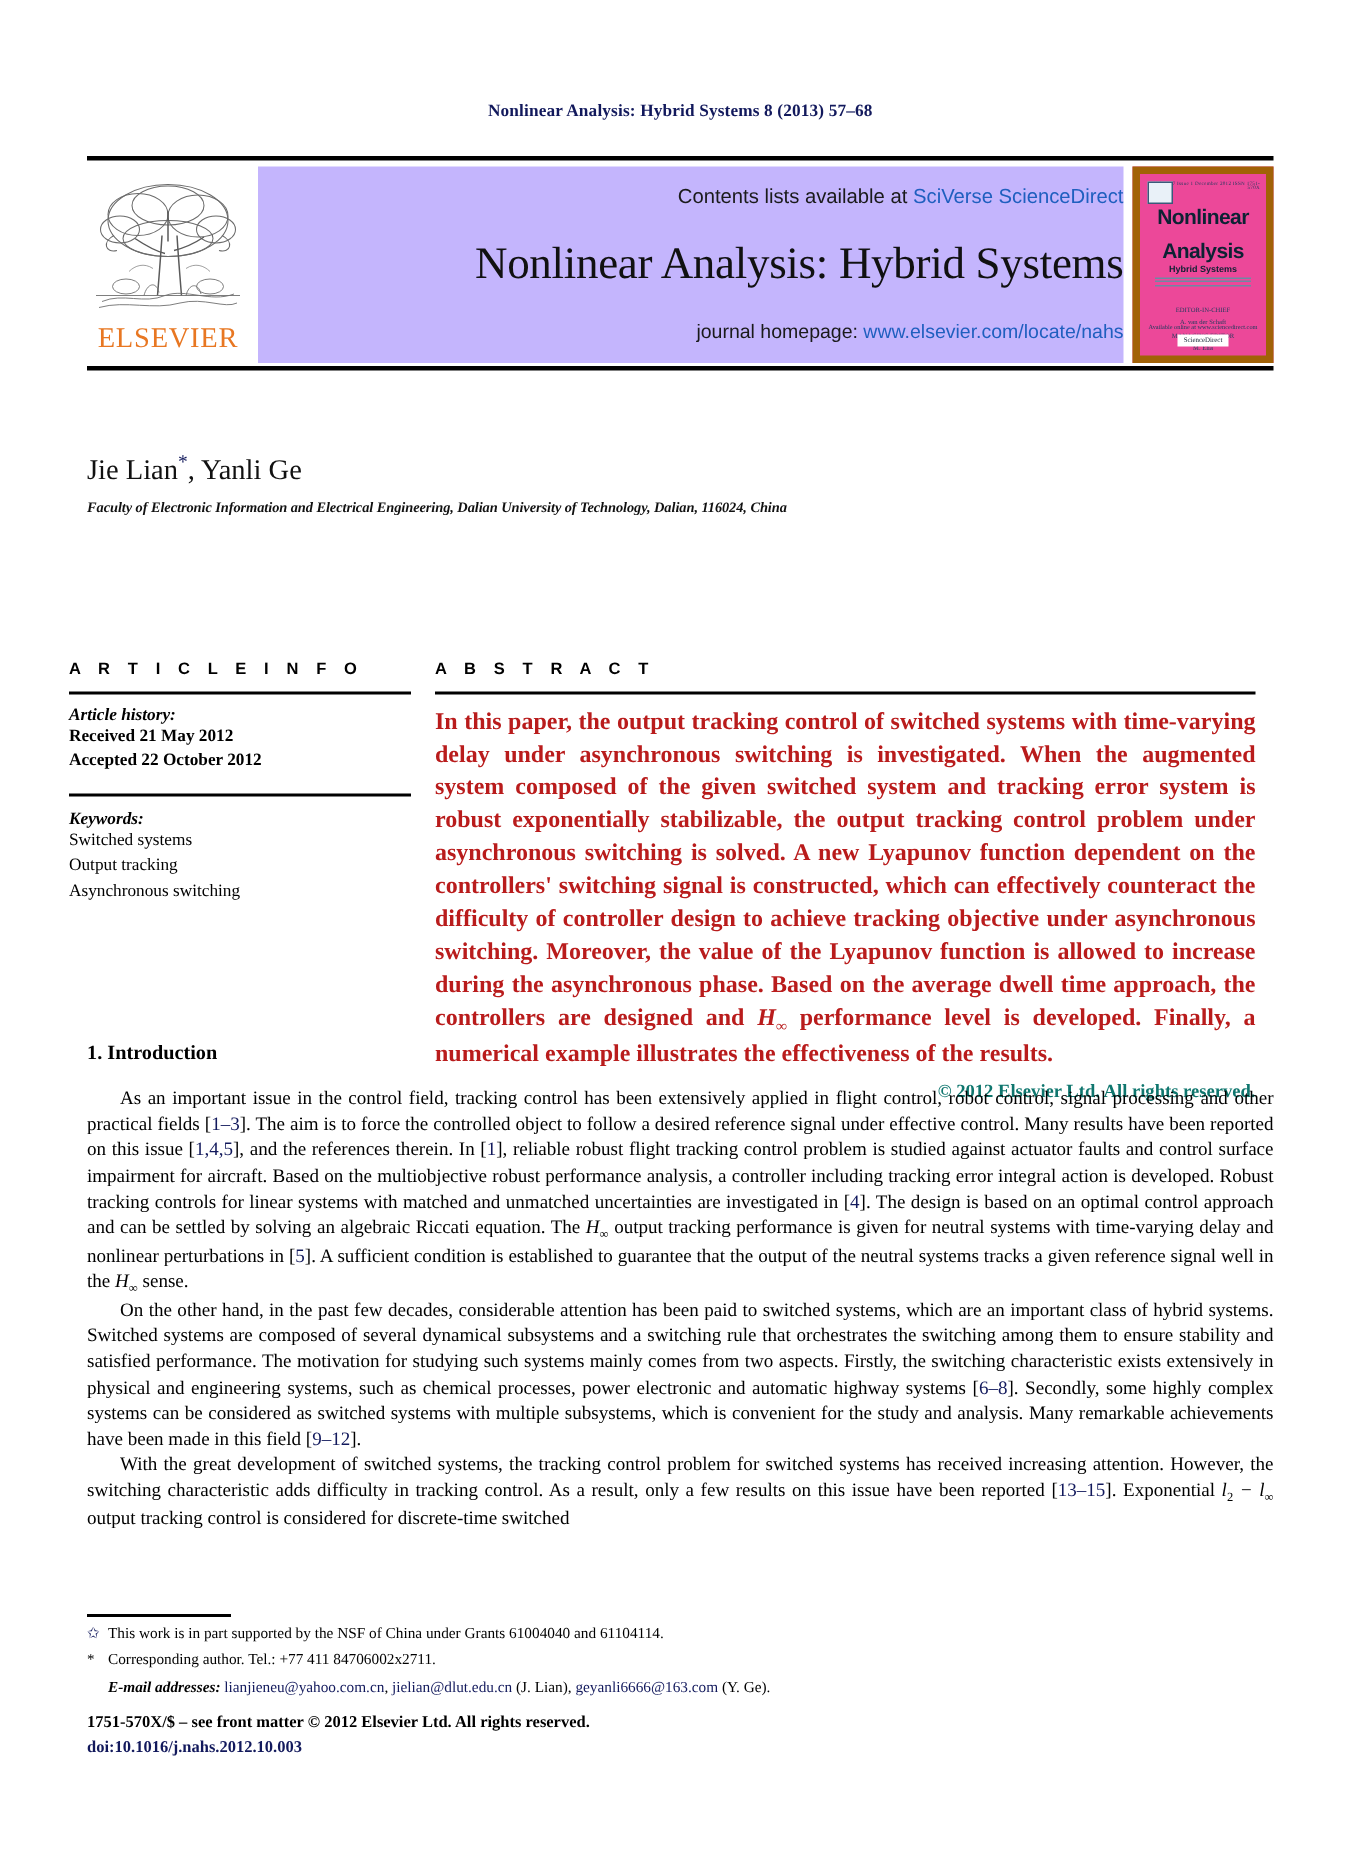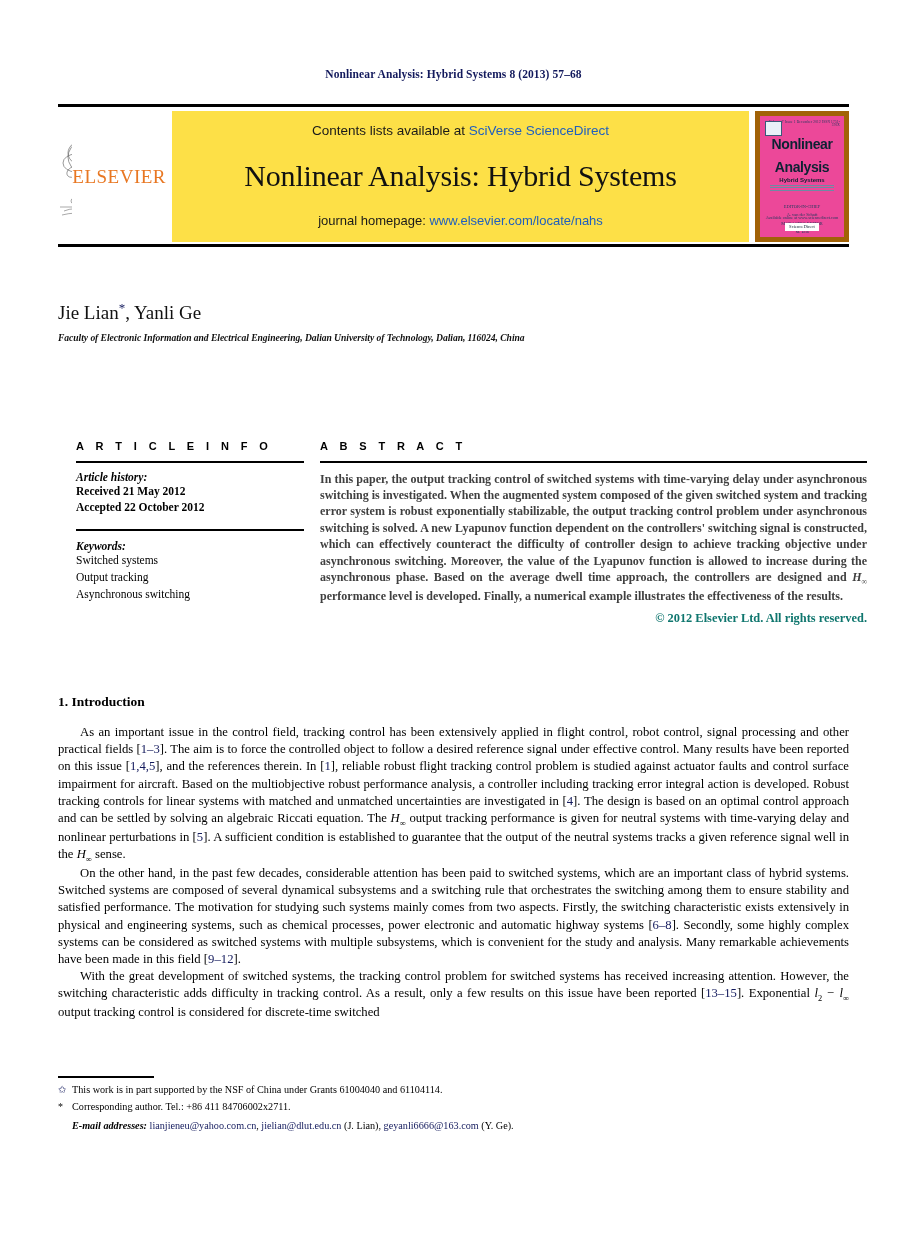--- a/index.html
+++ b/index.html
@@ -50,50 +50,50 @@
     position: relative;
     margin-top: 4px;
     height: 131px;
     display: flex;
     align-items: stretch;
   }
   .elsevier-logo {
     width: 108px;
     flex: 0 0 108px;
     display: flex;
-    flex-direction: row;
+    flex-direction: column;
     align-items: center;
-    justify-content: space-between;
+    justify-content: center;
     padding-bottom: 2px;
     box-sizing: border-box;
   }
   .tree-wrap {
     width: 100px;
     height: 98px;
     position: relative;
     overflow: hidden;
   }
   .elsevier-word {
     font-family: "Liberation Serif", serif;
     font-size: 19px;
     letter-spacing: 0.5px;
     color: #e87722;
     line-height: 1;
     margin-top: 1px;
   }
 
   .journal-band {
     flex: 1 1 auto;
-    background: #fde047;
+    background: #c4b5fd;
     margin-left: 6px;
     margin-right: 6px;
     display: flex;
     flex-direction: column;
     justify-content: space-between;
-    align-items: center;
+    align-items: flex-end;
     padding: 12px 0 14px 0;
     box-sizing: border-box;
   }
   .contents-line {
     font-family: "Liberation Sans", sans-serif;
     font-size: 13.5px;
     color: #1a1a1a;
   }
   .contents-line .sd {
     color: #1f5fbf;
@@ -245,21 +245,21 @@
     font-size: 9.6px;
     margin-top: 8px;
     color: #111;
     letter-spacing: -0.05px;
   }
 
   
   .info-abstract {
     position: absolute;
     top: 424px;
-    left: 76px;
+    left: 46px;
     width: 791px;
     display: flex;
     gap: 0;
   }
   .col-info {
     width: 244px;
     flex: 0 0 244px;
     padding-right: 16px;
     box-sizing: border-box;
   }
@@ -296,24 +296,24 @@
   }
   .kw-line {
     font-family: "Liberation Serif", serif;
     font-size: 11.5px;
     color: #000;
     line-height: 1.48;
   }
   .abstract-body {
     font-family: "Liberation Serif", serif;
     font-weight: bold;
-    font-size: 12px;
+    font-size: 16px;
     line-height: 1.37;
     text-align: justify;
-    color: #404040;
+    color: #b91c1c;
   }
   .abstract-body sub { font-size: 0.64em; }
   .copyright {
     font-family: "Liberation Serif", serif;
     font-weight: bold;
     font-size: 12.4px;
     text-align: right;
     margin-top: 6px;
     color: #0f766e;
   }
@@ -532,19 +532,23 @@
   </div>
 
   <div class="foot-rule"></div>
   <div class="footnotes">
     <div class="fn-row">
       <span class="fn-mark">✩</span>
       <span class="fn-text">This work is in part supported by the NSF of China under Grants 61004040 and 61104114.</span>
     </div>
     <div class="fn-row">
       <span class="fn-mark blk">*</span>
-      <span class="fn-text">Corresponding author. Tel.: +86 411 84706002x2711.</span>
+      <span class="fn-text">Corresponding author. Tel.: +77 411 84706002x2711.</span>
     </div>
     <div class="fn-email"><span class="lbl">E-mail addresses:</span> <span class="mail">lianjieneu@yahoo.com.cn</span><span>, </span><span class="mail">jielian@dlut.edu.cn</span><span> (J. Lian), </span><span class="mail">geyanli6666@163.com</span><span> (Y. Ge).</span></div>
   </div>
 
+  <div class="issn-block">
+    <div>1751-570X/$ – see front matter © 2012 Elsevier Ltd. All rights reserved.</div>
+    <div class="doi">doi:10.1016/j.nahs.2012.10.003</div>
+  </div>
 
 </div>
 
 </body></html>

